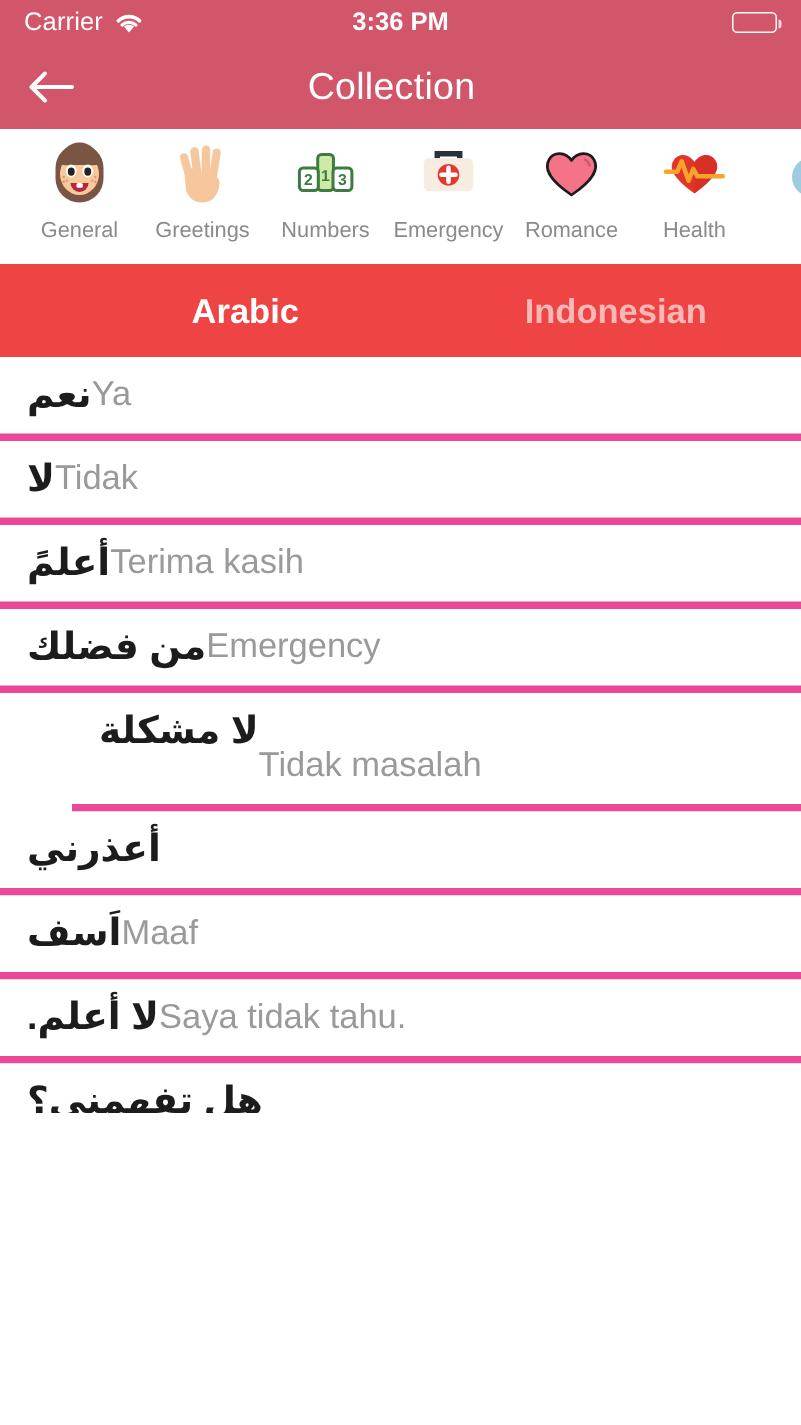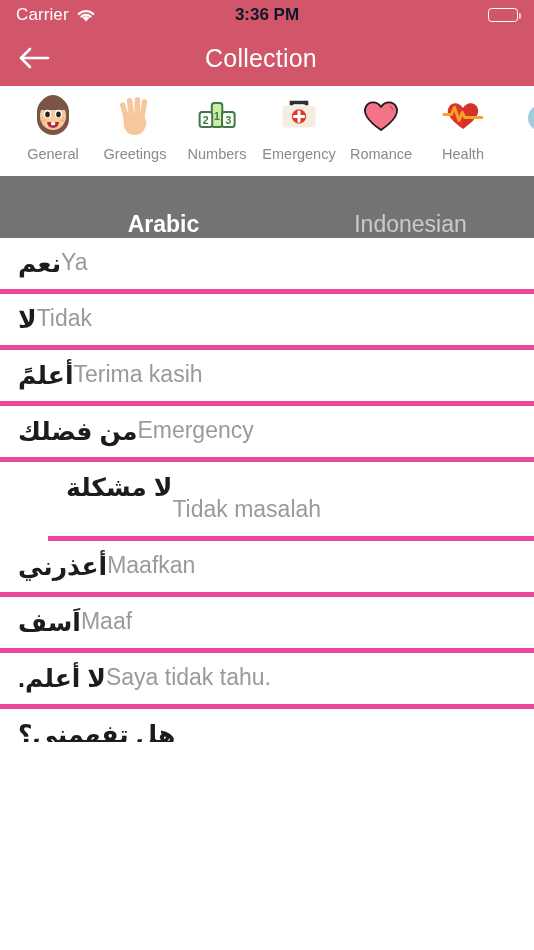--- a/index.html
+++ b/index.html
@@ -41,21 +41,21 @@
     letter-spacing: 0.1px;
     color: #ffffff;
   }
   .wifi-icon { display: block; }
   .status-time {
     position: absolute;
     left: 0; right: 0;
     text-align: center;
     font-size: 17px;
     font-weight: 700;
-    color: #0f172a;
+    color: #ffffff;
     pointer-events: none;
   }
   .status-right {
     margin-left: auto;
     display: flex;
     align-items: center;
   }
   .battery {
     width: 30px;
     height: 14px;
@@ -142,39 +142,39 @@
   .cat-label {
     margin-top: 8px;
     font-size: 14.5px;
     color: #8a8a8a;
     white-space: nowrap;
   }
 
   
   .lang-bar {
     height: 62px;
-    background: #737373;
-    display: flex;
-    align-items: flex-end;
+    background: #ef4444;
+    display: flex;
+    align-items: center;
     padding-left: 40px;
   }
   .lang-tab {
     flex: 1;
     text-align: center;
     font-size: 23px;
     cursor: pointer;
     user-select: none;
   }
   .lang-tab.active {
     color: #ffffff;
     font-weight: 700;
   }
   .lang-tab.inactive {
     color: rgba(255,255,255,.62);
-    font-weight: 400;
+    font-weight: 700;
   }
 
   
   .phrase-list {
     background: #ffffff;
     height: 712px;
     overflow: hidden;
   }
   .phrase-row {
     border-bottom: 5px solid #ec4899;
@@ -373,21 +373,20 @@
       <span class="phrase-tgt">Emergency</span>
     </div>
 
     <div class="phrase-row tall">
       <span class="phrase-src">لا مشكلة</span>
       <span class="phrase-tgt">Tidak masalah</span>
     </div>
 
     <div class="phrase-row">
       <span class="phrase-src">أعذرني</span>
-      <span class="phrase-tgt">Maafkan</span>
     </div>
 
     <div class="phrase-row">
       <span class="phrase-src">اَسف</span>
       <span class="phrase-tgt">Maaf</span>
     </div>
 
     <div class="phrase-row">
       <span class="phrase-src">لا أعلم.</span>
       <span class="phrase-tgt">Saya tidak tahu.</span>

